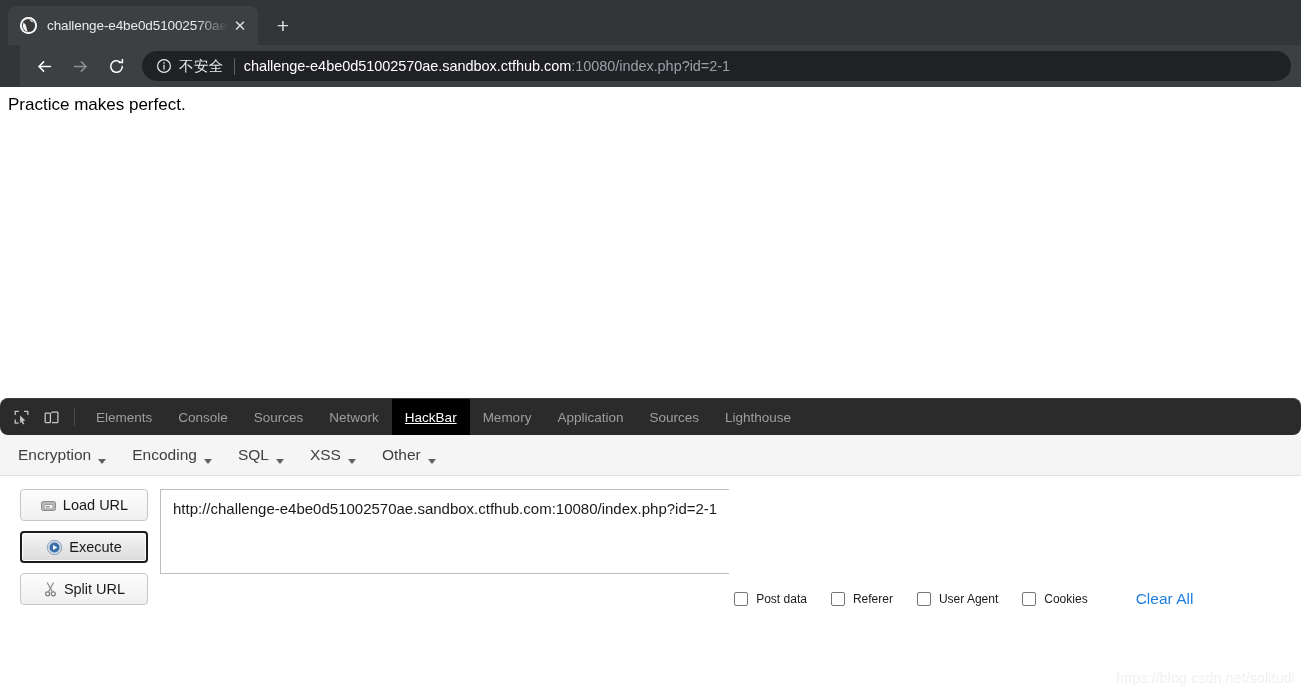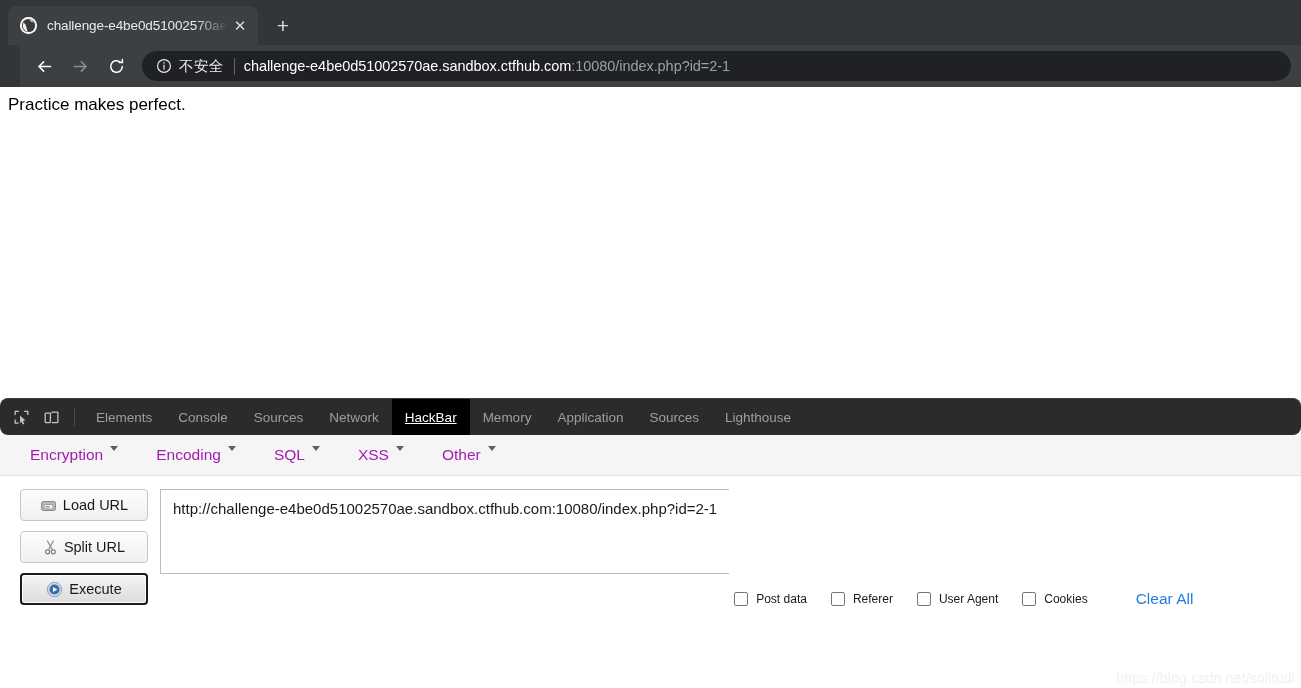--- a/index.html
+++ b/index.html
@@ -203,26 +203,25 @@
     background: #f5f5f5;
     border-bottom: 1px solid #e0e0e0;
     display: flex;
     align-items: center;
     padding-left: 18px;
     gap: 26px;
     flex: 0 0 auto;
   }
   .hb-menu {
     display: flex;
-    align-items: flex-start;
+    align-items: flex-end;
     gap: 7px;
-    color: #a21caf;
+    color: #404040;
     font-size: 15.5px;
     cursor: pointer;
-    margin-left: 12px;
   }
   .caret {
     width: 0; height: 0;
     border-left: 4.5px solid transparent;
     border-right: 4.5px solid transparent;
     border-top: 5px solid #5f5f5f;
     display: inline-block;
   }
 
   #hackbar-body {
@@ -445,41 +444,41 @@
           <span class="btn-ico">
             <svg width="17" height="15" viewBox="0 0 17 15">
               <rect x="1.5" y="3.5" width="14" height="9" rx="1.8" fill="#b9b9b9" stroke="#8d8d8d" stroke-width="1"></rect>
               <rect x="4" y="6.5" width="9" height="4.5" rx="1" fill="#f0f0f0" stroke="#8d8d8d" stroke-width="0.8"></rect>
               <rect x="5.6" y="8" width="4" height="1.6" fill="#9a9a9a"></rect>
             </svg>
           </span>
           <span>Load URL</span>
         </div>
 
+        <div class="hb-btn focused">
+          <span class="btn-ico">
+            <svg width="17" height="17" viewBox="0 0 17 17">
+              <circle cx="8.5" cy="8.5" r="7.2" fill="#cfd9e4" stroke="#8fa3bb" stroke-width="1"></circle>
+              <circle cx="8.5" cy="8.5" r="5" fill="#3a6ea8"></circle>
+              <path d="M7 5.9 L11.3 8.5 L7 11.1 Z" fill="#ffffff"></path>
+            </svg>
+          </span>
+          <span>Execute</span>
+        </div>
+
         <div class="hb-btn">
           <span class="btn-ico">
             <svg width="15" height="16" viewBox="0 0 15 16" fill="none" stroke="#7a7a7a" stroke-width="1.2">
               <path d="M4.2 1.5 L9.2 10.6" stroke="#8e8e8e"></path>
               <path d="M10.6 1.5 L5.6 10.6" stroke="#8e8e8e"></path>
               <circle cx="4.6" cy="12.8" r="2.0" fill="#ffffff"></circle>
               <circle cx="10.3" cy="12.8" r="2.0" fill="#ffffff"></circle>
             </svg>
           </span>
           <span>Split URL</span>
-        </div>
-
-        <div class="hb-btn focused">
-          <span class="btn-ico">
-            <svg width="17" height="17" viewBox="0 0 17 17">
-              <circle cx="8.5" cy="8.5" r="7.2" fill="#cfd9e4" stroke="#8fa3bb" stroke-width="1"></circle>
-              <circle cx="8.5" cy="8.5" r="5" fill="#3a6ea8"></circle>
-              <path d="M7 5.9 L11.3 8.5 L7 11.1 Z" fill="#ffffff"></path>
-            </svg>
-          </span>
-          <span>Execute</span>
         </div>
       </div>
 
       <div id="hackbar-right">
         <div id="url-textarea-wrap">
           <div id="url-textarea-value">http://challenge-e4be0d51002570ae.sandbox.ctfhub.com:10080/index.php?id=2-1</div>
         </div>
 
         <div id="hackbar-options">
           <label class="opt">

